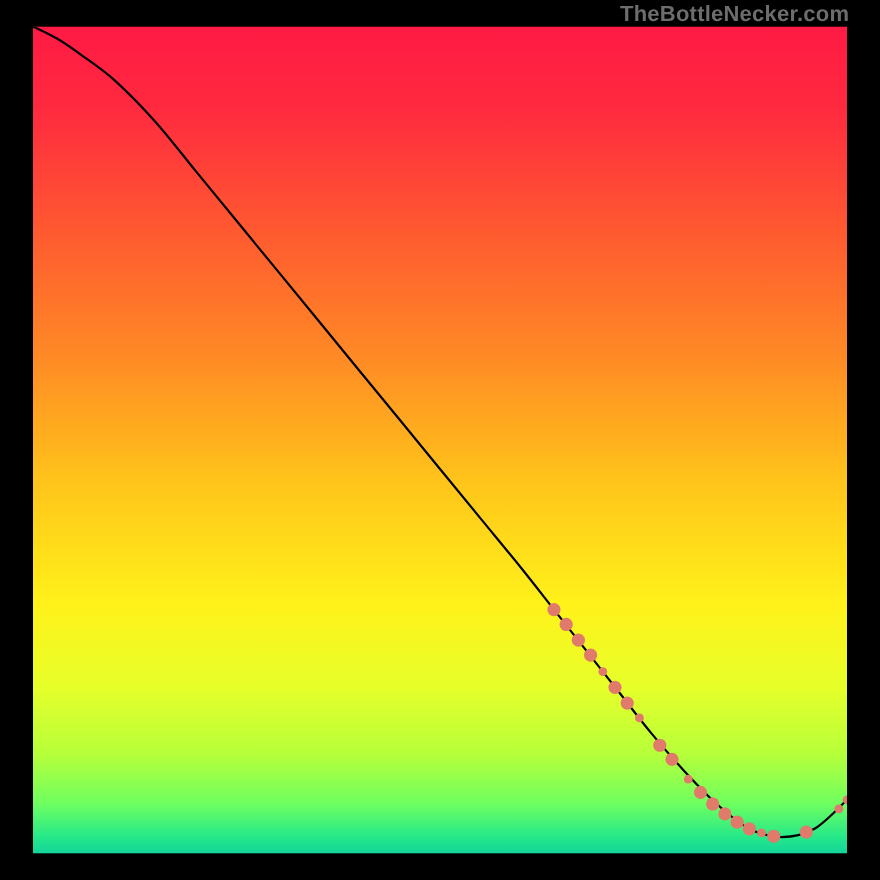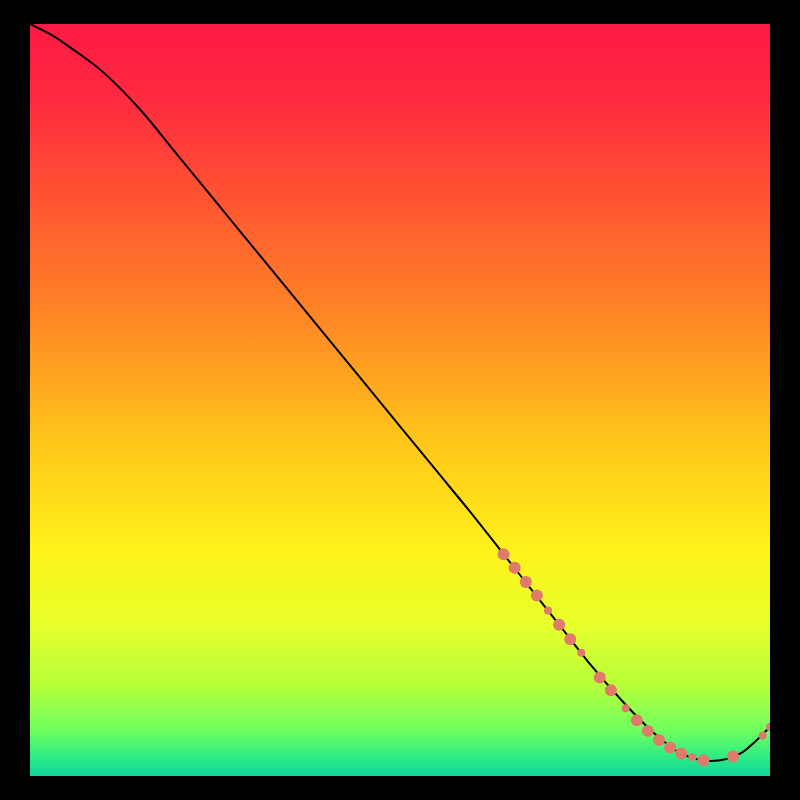--- a/index.html
+++ b/index.html
@@ -36,20 +36,21 @@
     font-weight: 600;
     color: #6d6d6d;
     letter-spacing: 0.2px;
     pointer-events: none;
   }
 </style>
 </head>
 <body>
 
 <div class="stage">
+  <div class="watermark">TheBottleNecker.com</div>
 
   <div class="plot-wrap">
     <svg class="plot" viewBox="0 0 740 752" preserveAspectRatio="none">
       <defs>
         <linearGradient id="bg-grad" x1="0" y1="0" x2="0" y2="1">
             <stop offset="0%" stop-color="#ff1a44"></stop>
             <stop offset="10%" stop-color="#ff2a3f"></stop>
             <stop offset="25%" stop-color="#ff5a30"></stop>
             <stop offset="40%" stop-color="#ff8a25"></stop>
             <stop offset="55.00000000000001%" stop-color="#ffc41a"></stop>

